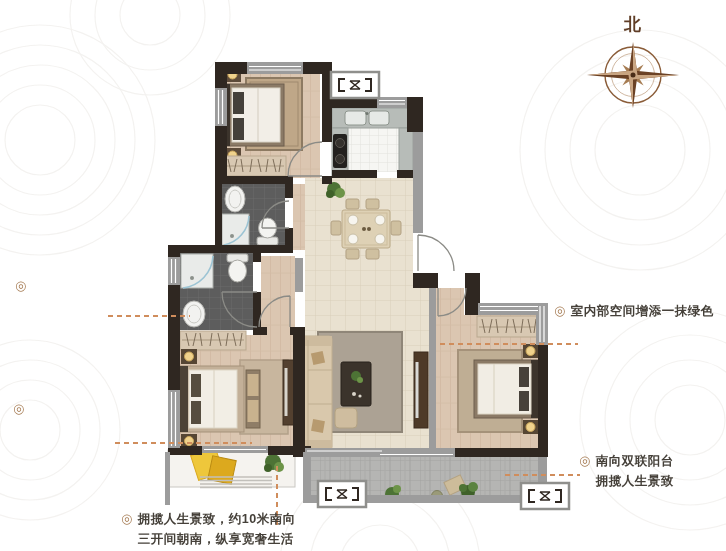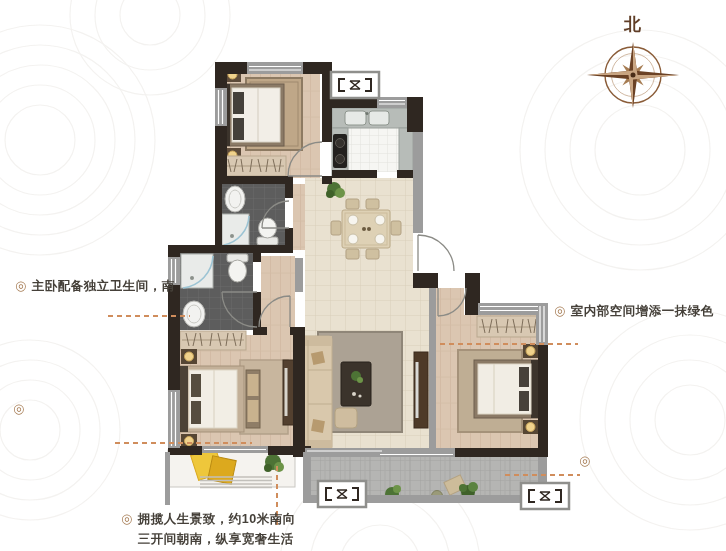--- a/index.html
+++ b/index.html
@@ -394,39 +394,42 @@
     <path d="M-46 0L0 -4.5L0 0Z M46 0L0 4.5L0 0Z" fill="#c9a582"></path>
     <circle r="2.5" fill="#4a2d18"></circle>
   </g>
 </svg>
 
 <div class="north-label">北</div>
 
 <div class="anno" style="left:15px;top:276px;">
   <span class="bullet">◎</span>
   <span>
-    <div>主卧配备独立卫生间，南</div>
   </span>
 </div>
 
 <div class="anno" style="left:13px;top:399px;">
   <span class="bullet">◎</span>
   <span>
   </span>
 </div>
 
 <div class="anno" style="left:554px;top:301px;">
   <span class="bullet">◎</span>
   <span>
     <div>室内部空间增添一抹绿色</div>
   </span>
 </div>
 
 <div class="anno" style="left:579px;top:451px;">
   <span class="bullet">◎</span>
+  <span>
+    <div>南向双联阳台</div>
+    <div>拥揽人生景致</div>
+  </span>
 </div>
 
 <div class="anno" style="left:121px;top:509px;">
   <span class="bullet">◎</span>
   <span>
     <div>拥揽人生景致，约10米南向</div>
     <div>三开间朝南，纵享宽奢生活</div>
   </span>
 </div>
 

